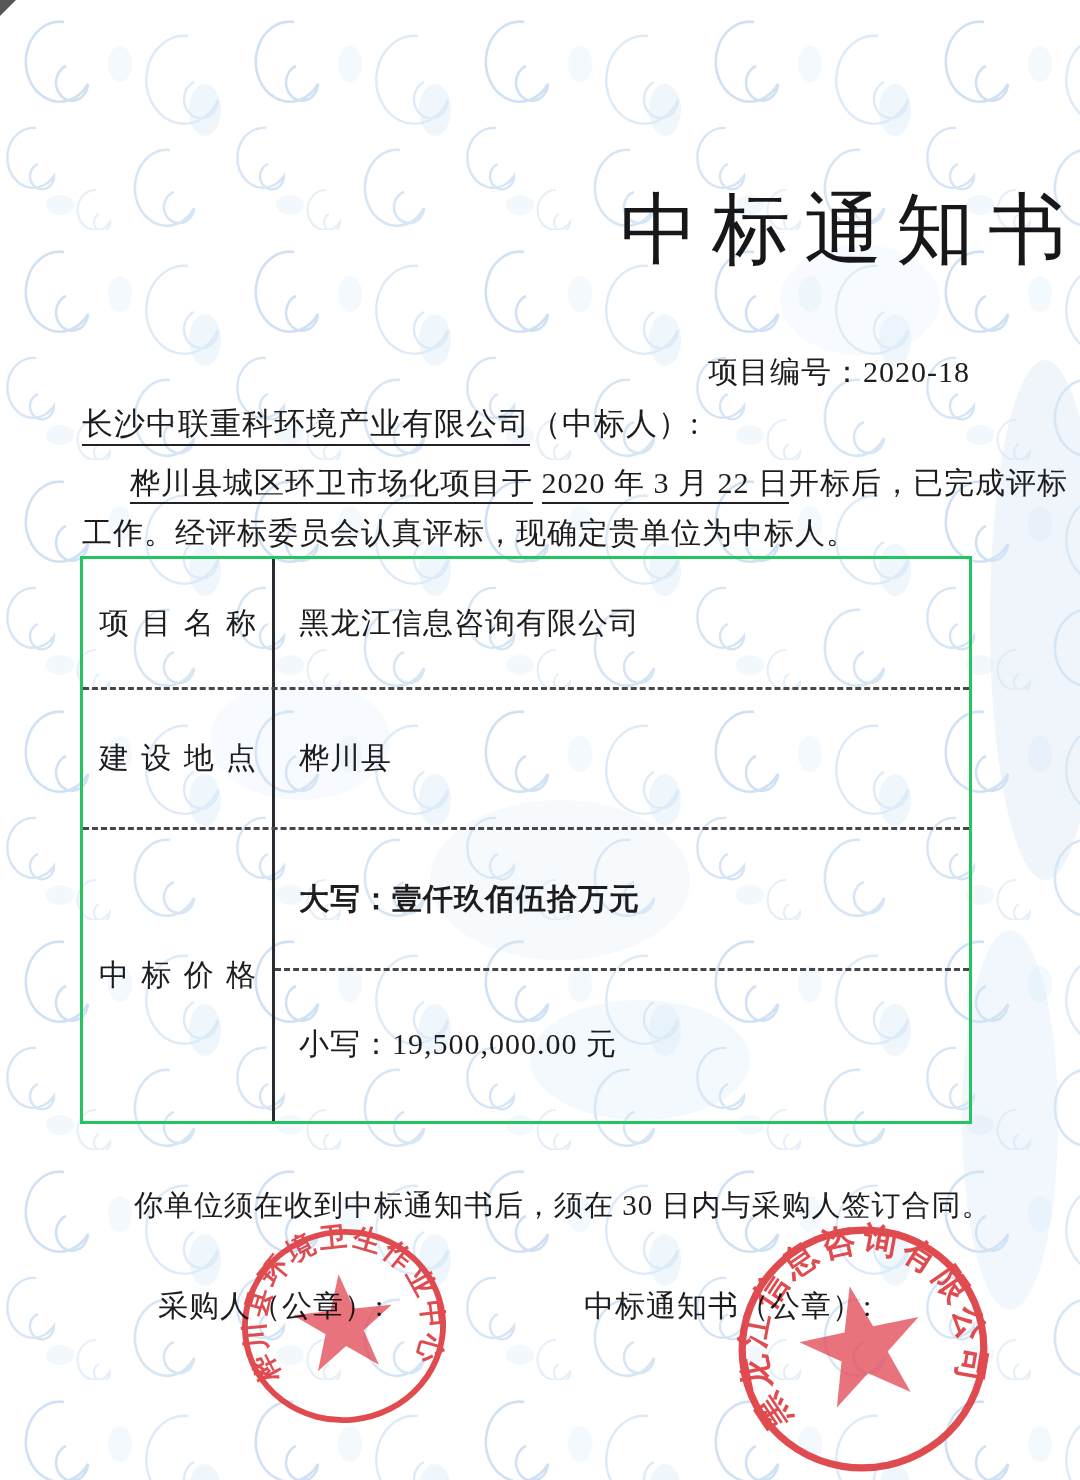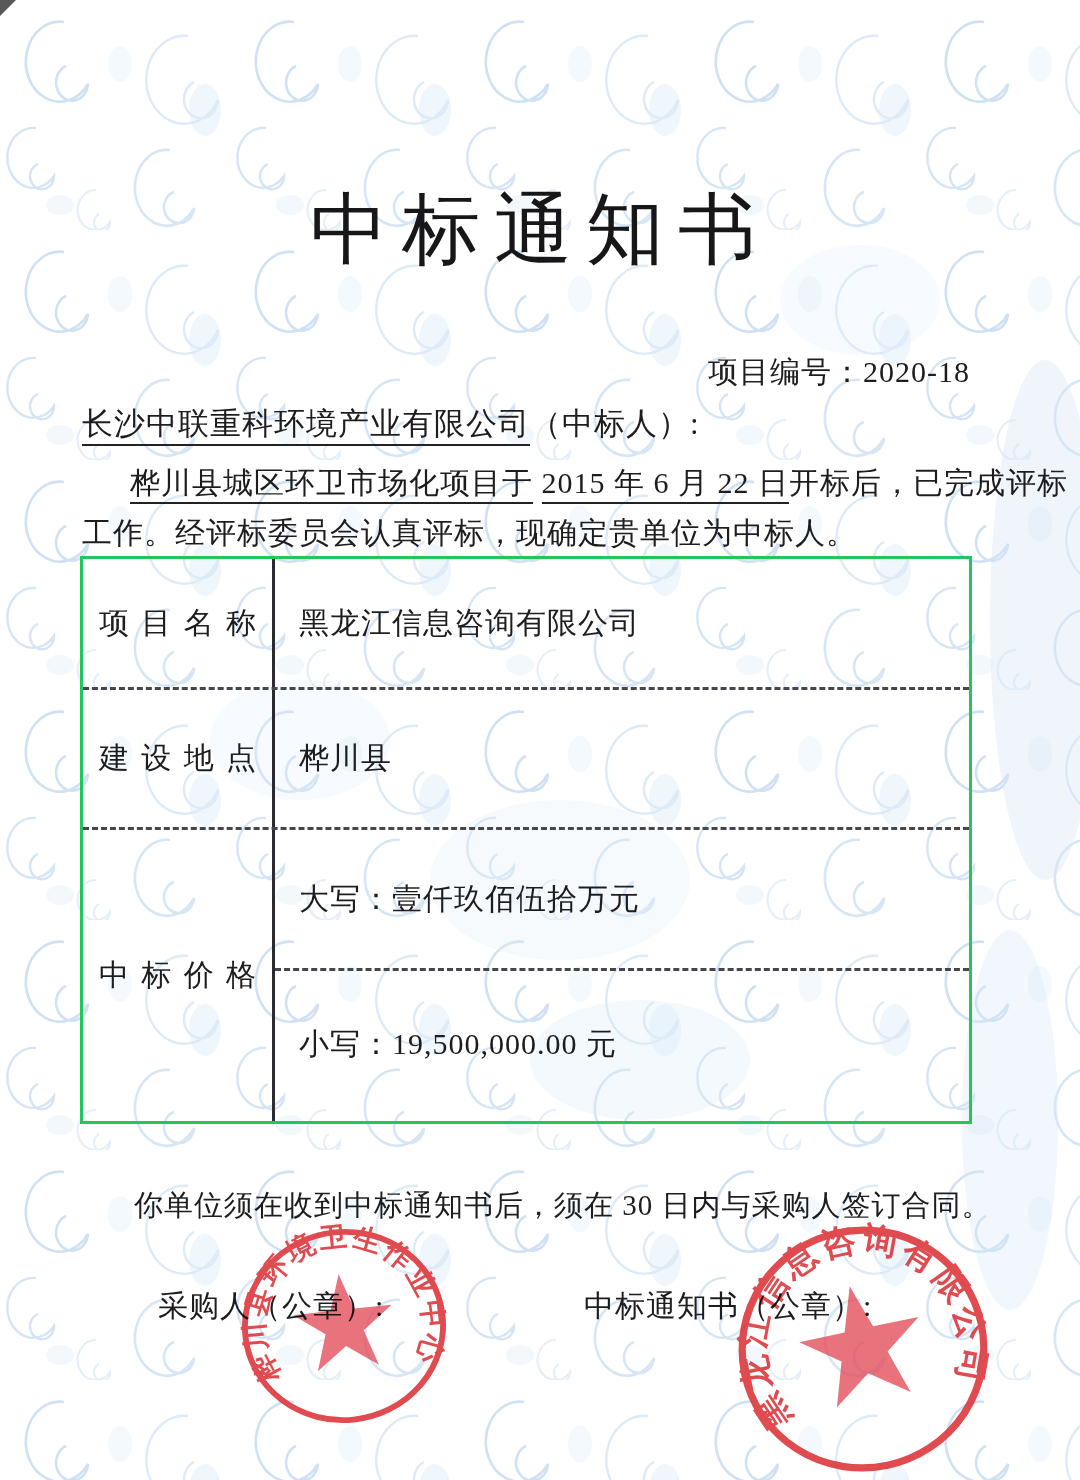--- a/index.html
+++ b/index.html
@@ -7,21 +7,21 @@
     position:relative;width:1080px;height:1480px;overflow:hidden;
     background:#fefefe;
     font-family:"Liberation Serif","DejaVu Serif",serif;
     color:#1d1d20;
   }
   .bg-svg{position:absolute;left:0;top:0;width:1080px;height:1480px;z-index:0;}
   .content{position:absolute;left:0;top:0;width:1080px;height:1480px;z-index:1;}
 
   .doc-title{
     position:absolute;top:178px;left:0;width:1080px;margin:0;
-    text-align:center;font-size:78px;font-weight:500;letter-spacing:14px;
+    text-align:right;font-size:78px;font-weight:500;letter-spacing:14px;
     color:#17171a;
   }
   .project-no{
     position:absolute;top:352px;right:110px;
     font-size:30px;letter-spacing:1px;
   }
   .addressee{
     position:absolute;top:403px;left:82px;
     font-size:31px;letter-spacing:1px;text-align:right;
   }
@@ -54,21 +54,21 @@
   }
   .t-value{
     flex:1;display:flex;align-items:center;padding-left:24px;
     font-size:30px;letter-spacing:1px;box-sizing:border-box;
   }
   .t-price{flex:1;display:flex;flex-direction:column;box-sizing:border-box;}
   .t-price .sub{
     display:flex;align-items:center;padding-left:24px;
     font-size:30px;letter-spacing:1px;box-sizing:border-box;
   }
-  .t-price .sub.upper{height:141px;border-bottom:3px dashed #46464c;}
+  .t-price .sub.upper{height:141px;border-bottom:3px dashed #46464c;font-weight:bold;}
   .t-price .sub.lower{height:147px;}
 
   .closing{
     position:absolute;top:1186px;left:82px;width:920px;
     font-size:29px;text-indent:52px;letter-spacing:1px;white-space:nowrap;
   }
   .sig-purchaser{
     position:absolute;top:1286px;left:158px;font-size:30px;letter-spacing:1px;
   }
   .sig-agency{
@@ -124,21 +124,21 @@
 
     <div class="project-no">
       <span>项目编号：</span><span>2020-18</span>
     </div>
 
     <div class="addressee">
       <span class="u">长沙中联重科环境产业有限公司</span><span>（中标人）:</span>
     </div>
 
     <div class="body-line1">
-      <span class="u">桦川县城区环卫市场化项目于</span><span> </span><span class="u">2015 年 6 月 22 日</span><span>开标后，已完成评标</span>
+      <span class="u">桦川县城区环卫市场化项目于</span><span> </span><span class="u">2020 年 3 月 22 日</span><span>开标后，已完成评标</span>
     </div>
     <div class="body-line2">工作。经评标委员会认真评标，现确定贵单位为中标人。</div>
 
     <div class="award-table">
       <div class="t-row r1">
         <div class="t-label">
             <span>项 目 名 称</span>
           </div>
         <div class="t-value">黑龙江信息咨询有限公司</div>
       </div>

